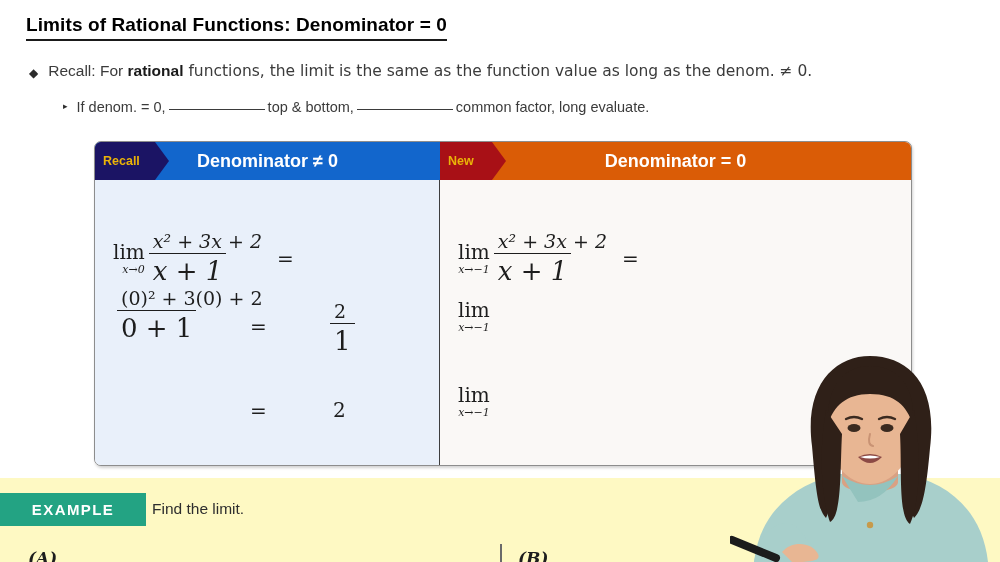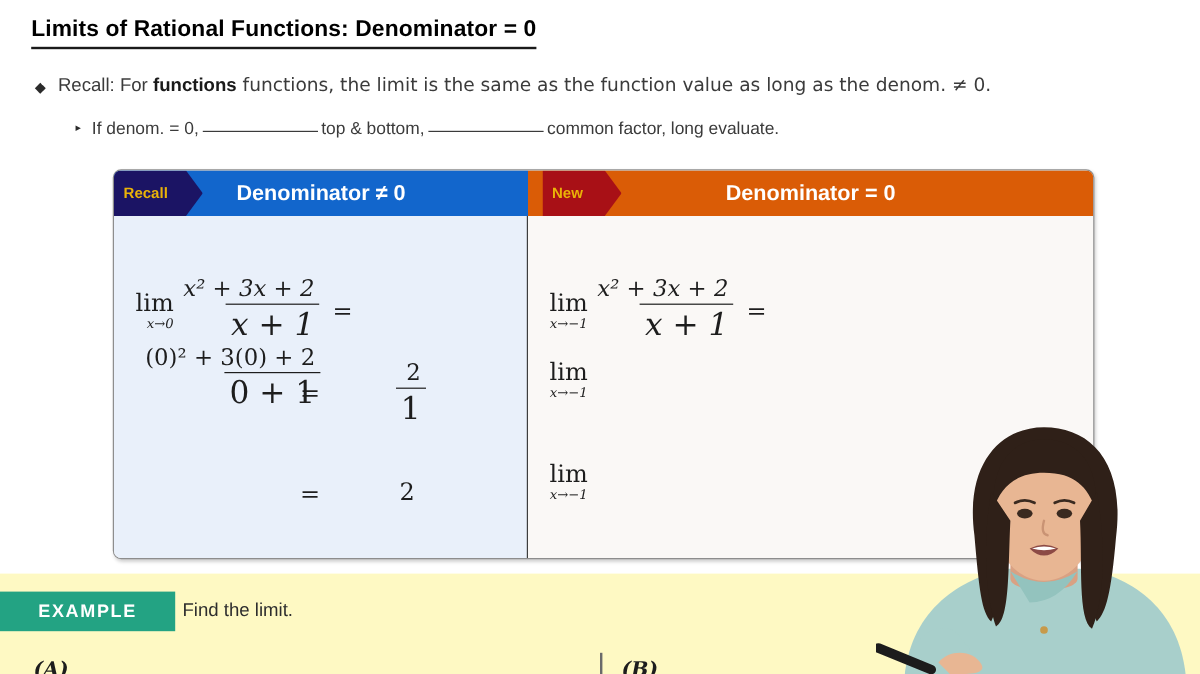--- a/index.html
+++ b/index.html
@@ -109,21 +109,21 @@
     align-items: center;
     padding-left: 8px;
     padding-right: 16px;
     font-size: 12.5px;
     font-weight: bold;
     color: #eab308;
     box-sizing: border-box;
     clip-path: polygon(0 0, calc(100% - 14px) 0, 100% 50%, calc(100% - 14px) 100%, 0 100%);
   }
   .ribbon-recall { background: #1b1464; width: 74px; }
-  .ribbon-new    { background: #a81016; width: 66px; margin-left: 12px; }
+  .ribbon-new    { background: #a81016; width: 66px; }
 
   .ct-bodyrow {
     display: flex;
     flex: 1;
     min-height: 0;
   }
   .ct-cell {
     position: relative;
     box-sizing: border-box;
   }
@@ -144,21 +144,21 @@
     align-items: flex-end;
     vertical-align: middle;
     line-height: 1;
   }
   .limop .lim-main { font-size: 20px; }
   .limop .lim-sub  { font-size: 11px; margin-top: 2px; }
 
   .frac {
     display: inline-flex;
     flex-direction: column;
-    align-items: flex-end;
+    align-items: flex-start;
     vertical-align: middle;
     line-height: 1.18;
     margin: 0 4px;
   }
   .frac .num { padding: 0 4px 1px 4px; font-size: 19px; }
   .frac .den { padding: 2px 4px 0 4px; font-size: 26px; border-top: 1.3px solid #1d1d1d; }
   .eqsign { font-size: 20px; margin: 0 7px; vertical-align: middle; }
 
   
   .l-row1 { left: 18px;  top: 50px; }
@@ -234,21 +234,21 @@
     pointer-events: none;
   }
 </style>
 </head>
 <body>
 
 <div class="slide-title">Limits of Rational Functions: Denominator = 0</div>
 
 <div class="bullet-row bullet-1">
   <span class="bullet-glyph-diamond">◆</span>
-  <span><span>Recall: For </span><span class="b-bold">functions</span><span class="neq"> functions, the limit is the same as the function value as long as the denom. ≠ 0.</span></span>
+  <span><span>Recall: For </span><span class="b-bold">rational</span><span class="neq"> functions, the limit is the same as the function value as long as the denom. ≠ 0.</span></span>
 </div>
 
 <div class="bullet-row bullet-2">
   <span class="bullet-glyph-tri">▸</span>
   <span><span>If denom. = 0,</span><span class="blank-line"></span><span>top &amp; bottom,</span><span class="blank-line"></span><span>common factor, long evaluate.</span></span>
 </div>
 
 <div class="compare-table">
 
   <div class="ct-headrow">

